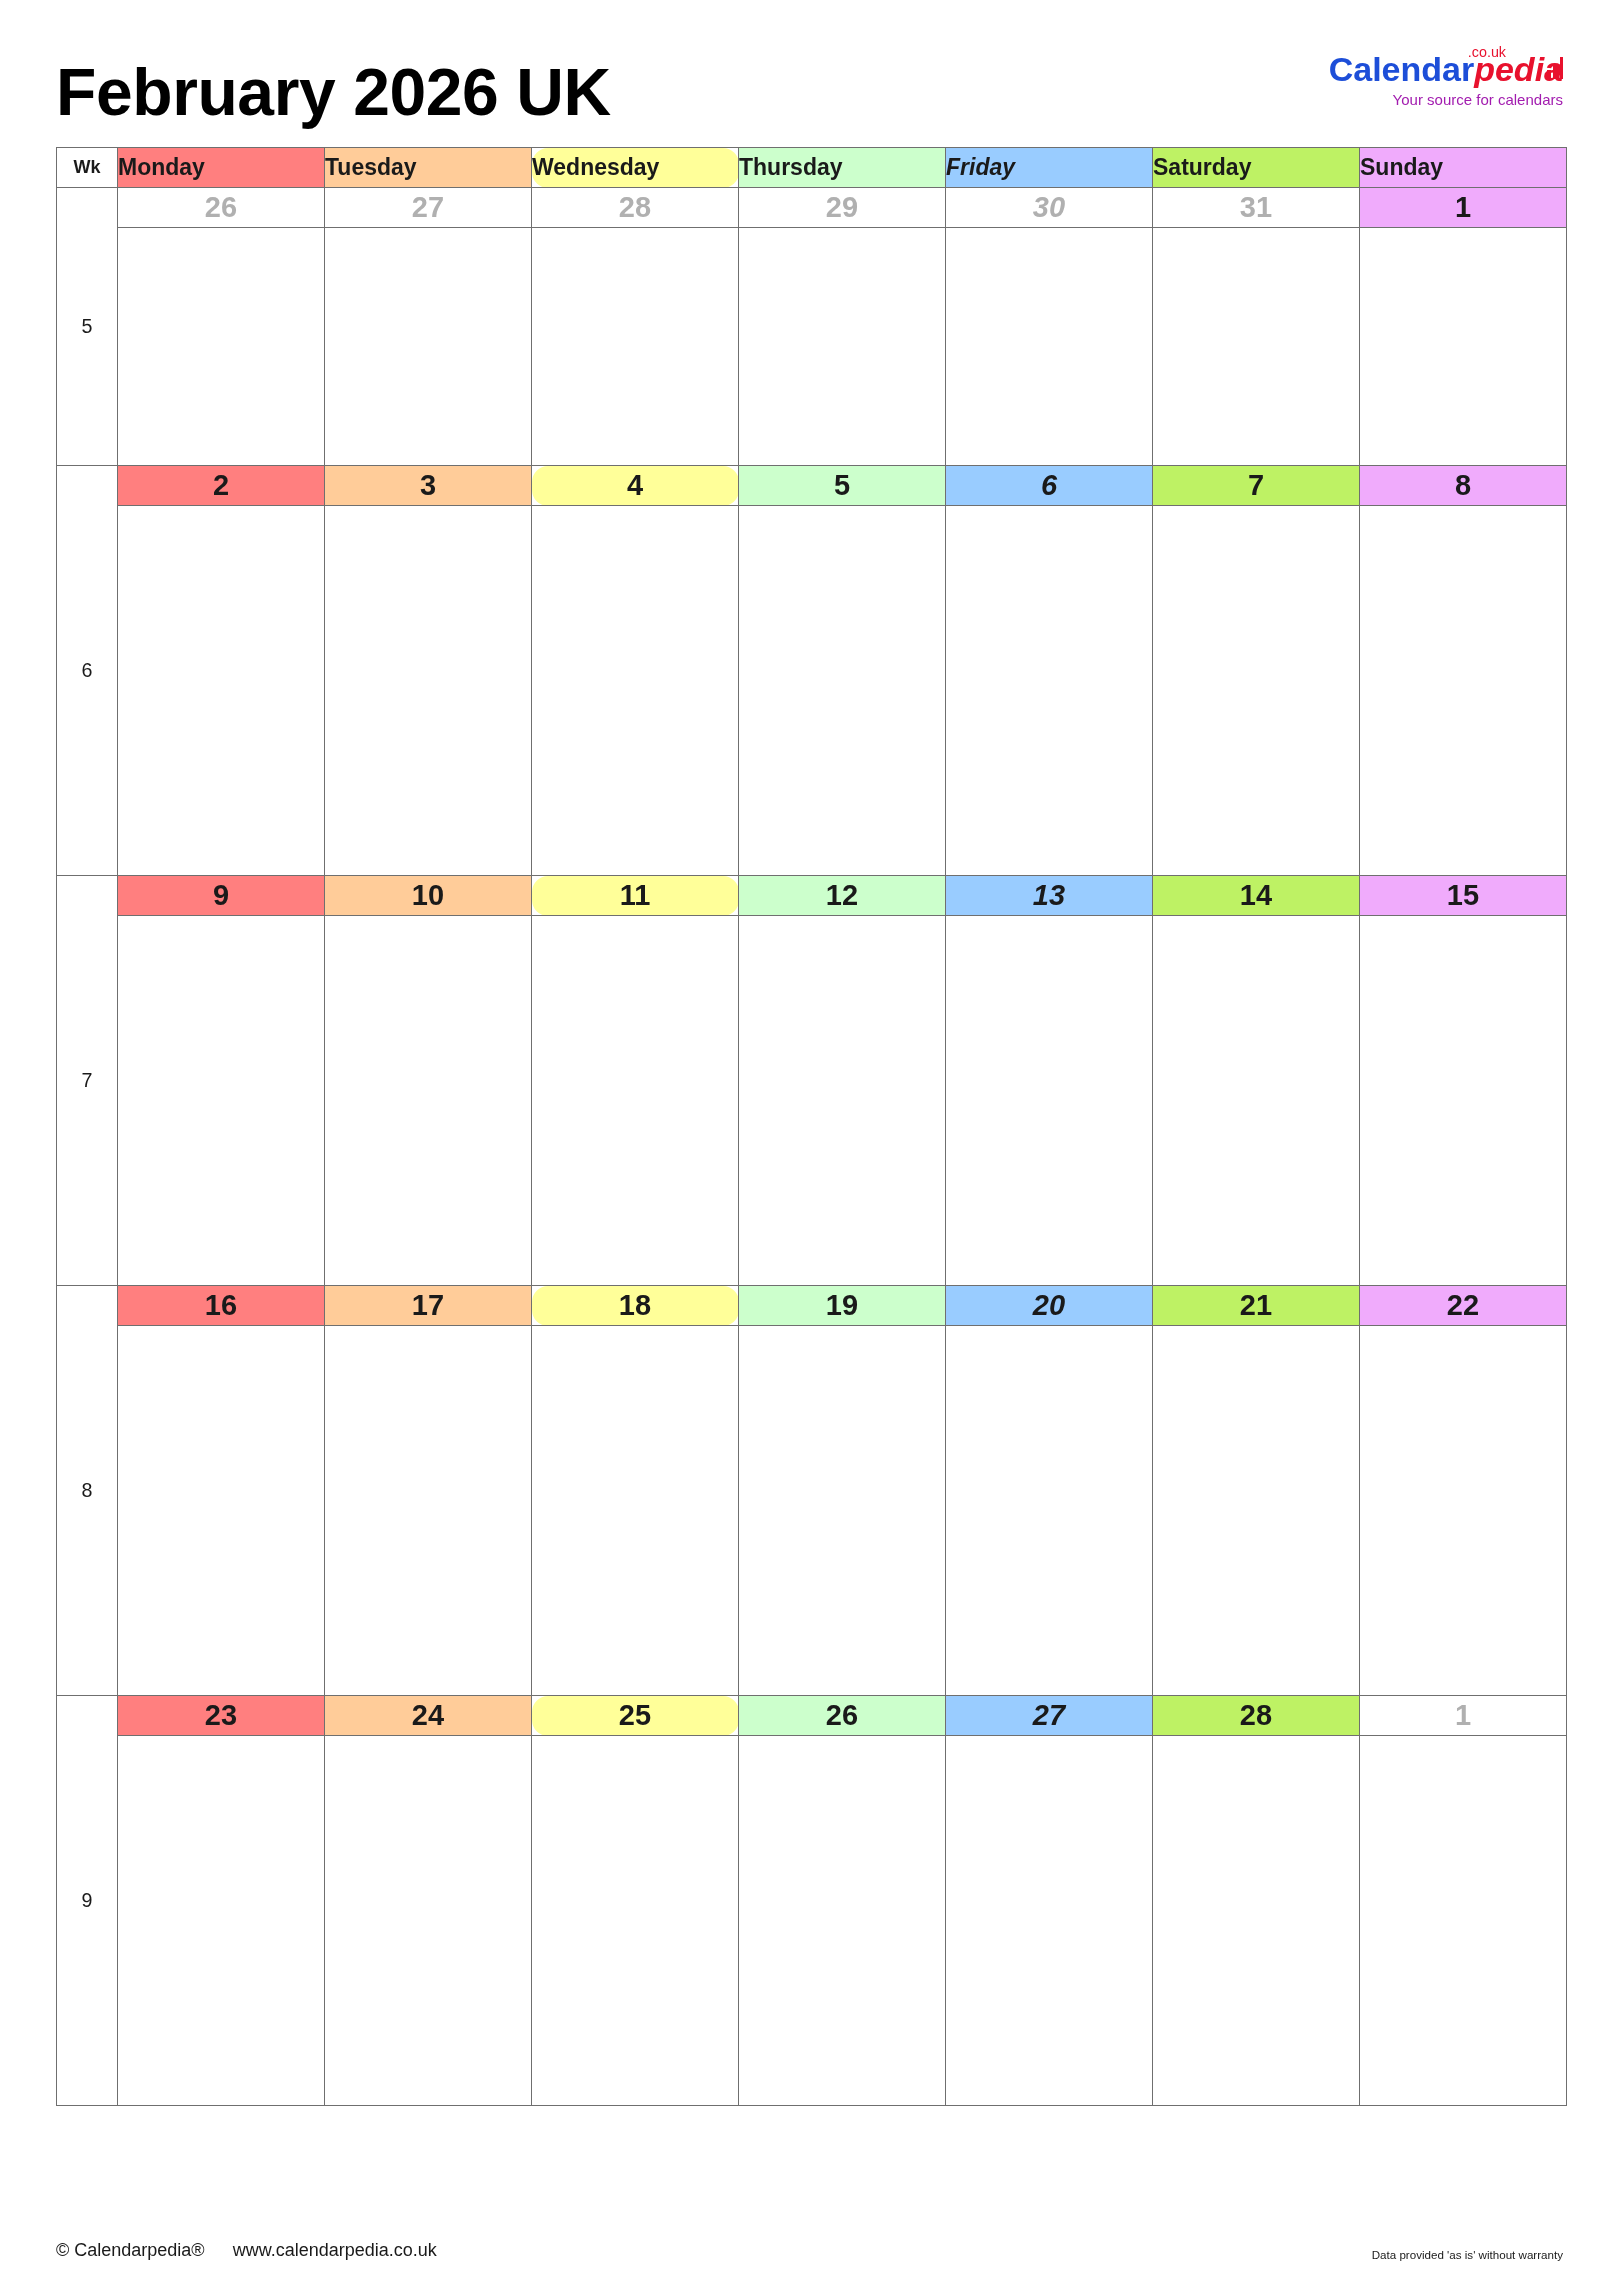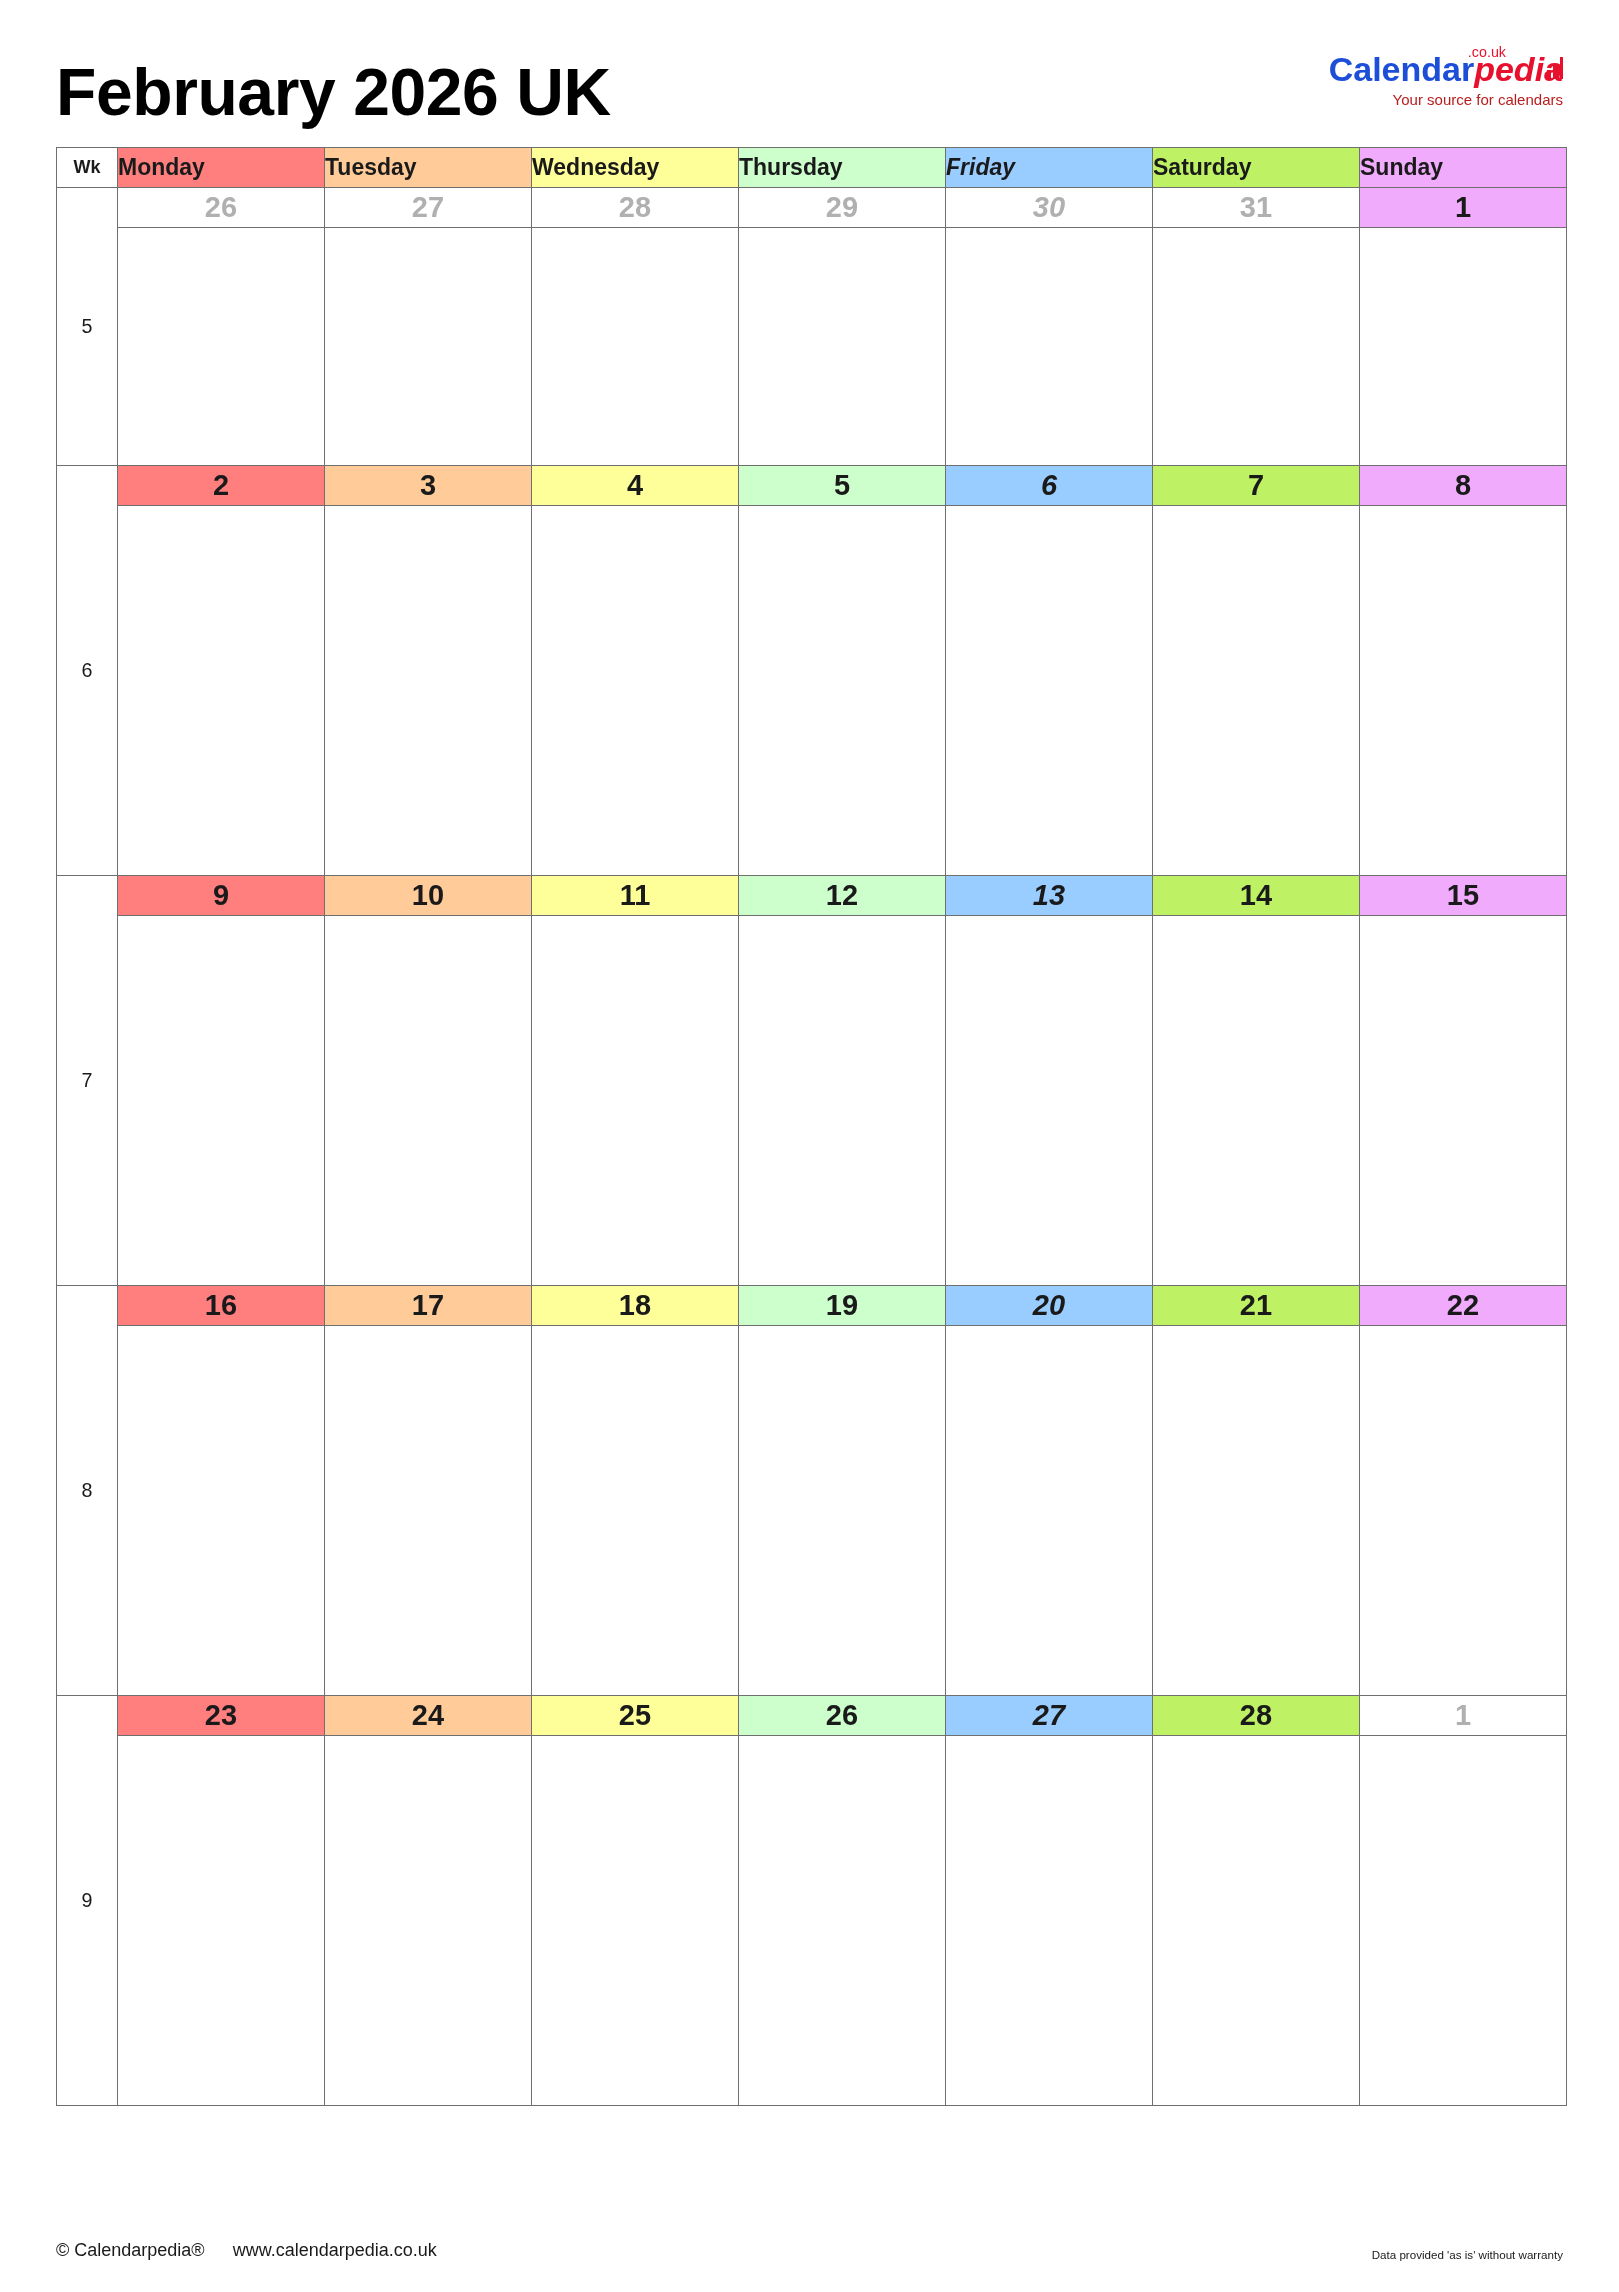--- a/index.html
+++ b/index.html
@@ -54,21 +54,21 @@
     position: absolute;
     top: 1.8px;
     right: 57px;
     font-size: 14.3px;
     font-weight: normal;
     color: #e8112d;
     font-style: normal;
   }
   .brand-sub {
     font-size: 15px;
-    color: #b91c1c;
+    color: #a21caf;
     margin-top: 3.6px;
     white-space: nowrap;
   }
   .brand-mark {
     position: absolute;
     top: 12.5px;
     right: 0;
     width: 16px;
     height: 23px;
   }
@@ -138,21 +138,21 @@
     background: #ffffff !important;
   }
   
   .dbody {
     background: #ffffff;
   }
 
   
   .c-mon { background: #ff7f7f; }
   .c-tue { background: #ffcc99; }
-  .c-wed { background: #ffff99; }
+  .c-wed { background: #ffff99; border-radius: 16px; }
   .c-thu { background: #ccffcc; }
   .c-fri { background: #99ccff; font-style: italic; }
   .c-sat { background: #bef264; }
   .c-sun { background: #f0abfc; }
 
   
   .footer {
     position: absolute;
     left: 56px;
     right: 56px;

